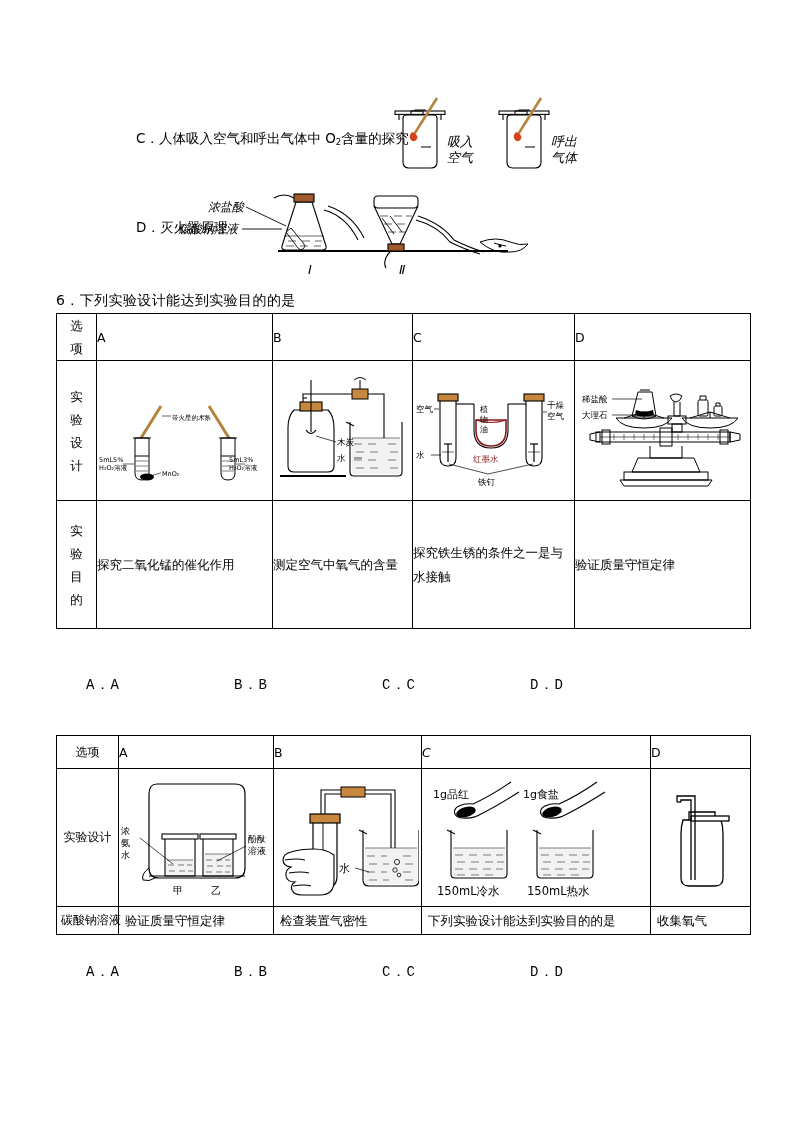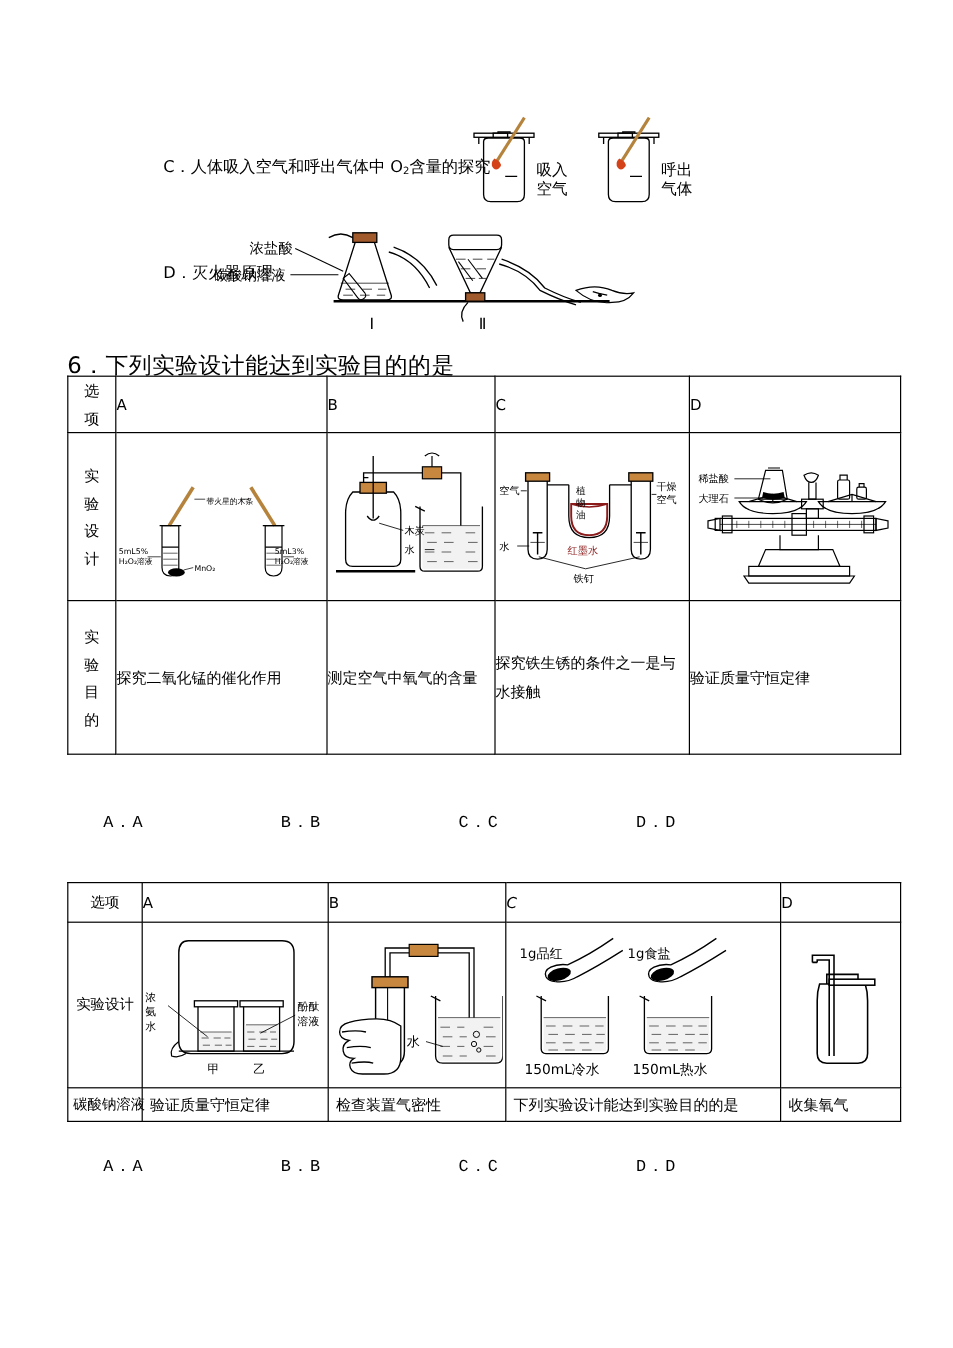--- a/index.html
+++ b/index.html
@@ -7,21 +7,21 @@
   body {
     width: 794px; height: 1123px;
     background: #ffffff;
     font-family: "Liberation Serif", "DejaVu Serif", serif;
     color: #000;
     position: relative;
     overflow: hidden;
   }
   .page { position: relative; width: 794px; height: 1123px; padding: 0; }
   .qline {
-    font-size: 19px;
+    font-size: 14px;
     font-family: "DejaVu Sans", "Liberation Sans", sans-serif;
     letter-spacing: 0.4px;
     white-space: nowrap;
   }
   .optline {
     font-size: 14px;
     font-family: "Liberation Mono", "DejaVu Sans Mono", monospace;
     letter-spacing: 1px;
     display: flex;
     align-items: center;
@@ -32,21 +32,21 @@
   .topblock { position: absolute; left: 0; top: 0; width: 794px; height: 285px; }
   .item-label {
     position: absolute;
     font-family: "DejaVu Sans", "Liberation Sans", sans-serif;
     font-size: 13.5px;
     white-space: nowrap;
     margin-left: 44px;
   }
   .sub { font-size: 0.62em; vertical-align: -0.25em; }
 
-  .fig { position: absolute; }
+  .fig { position: absolute; font-style: italic; }
   .fig svg { display: block; }
 
   
   table.exam {
     border-collapse: collapse;
     table-layout: fixed;
     position: absolute;
     background: #fff;
   }
   table.exam td {

